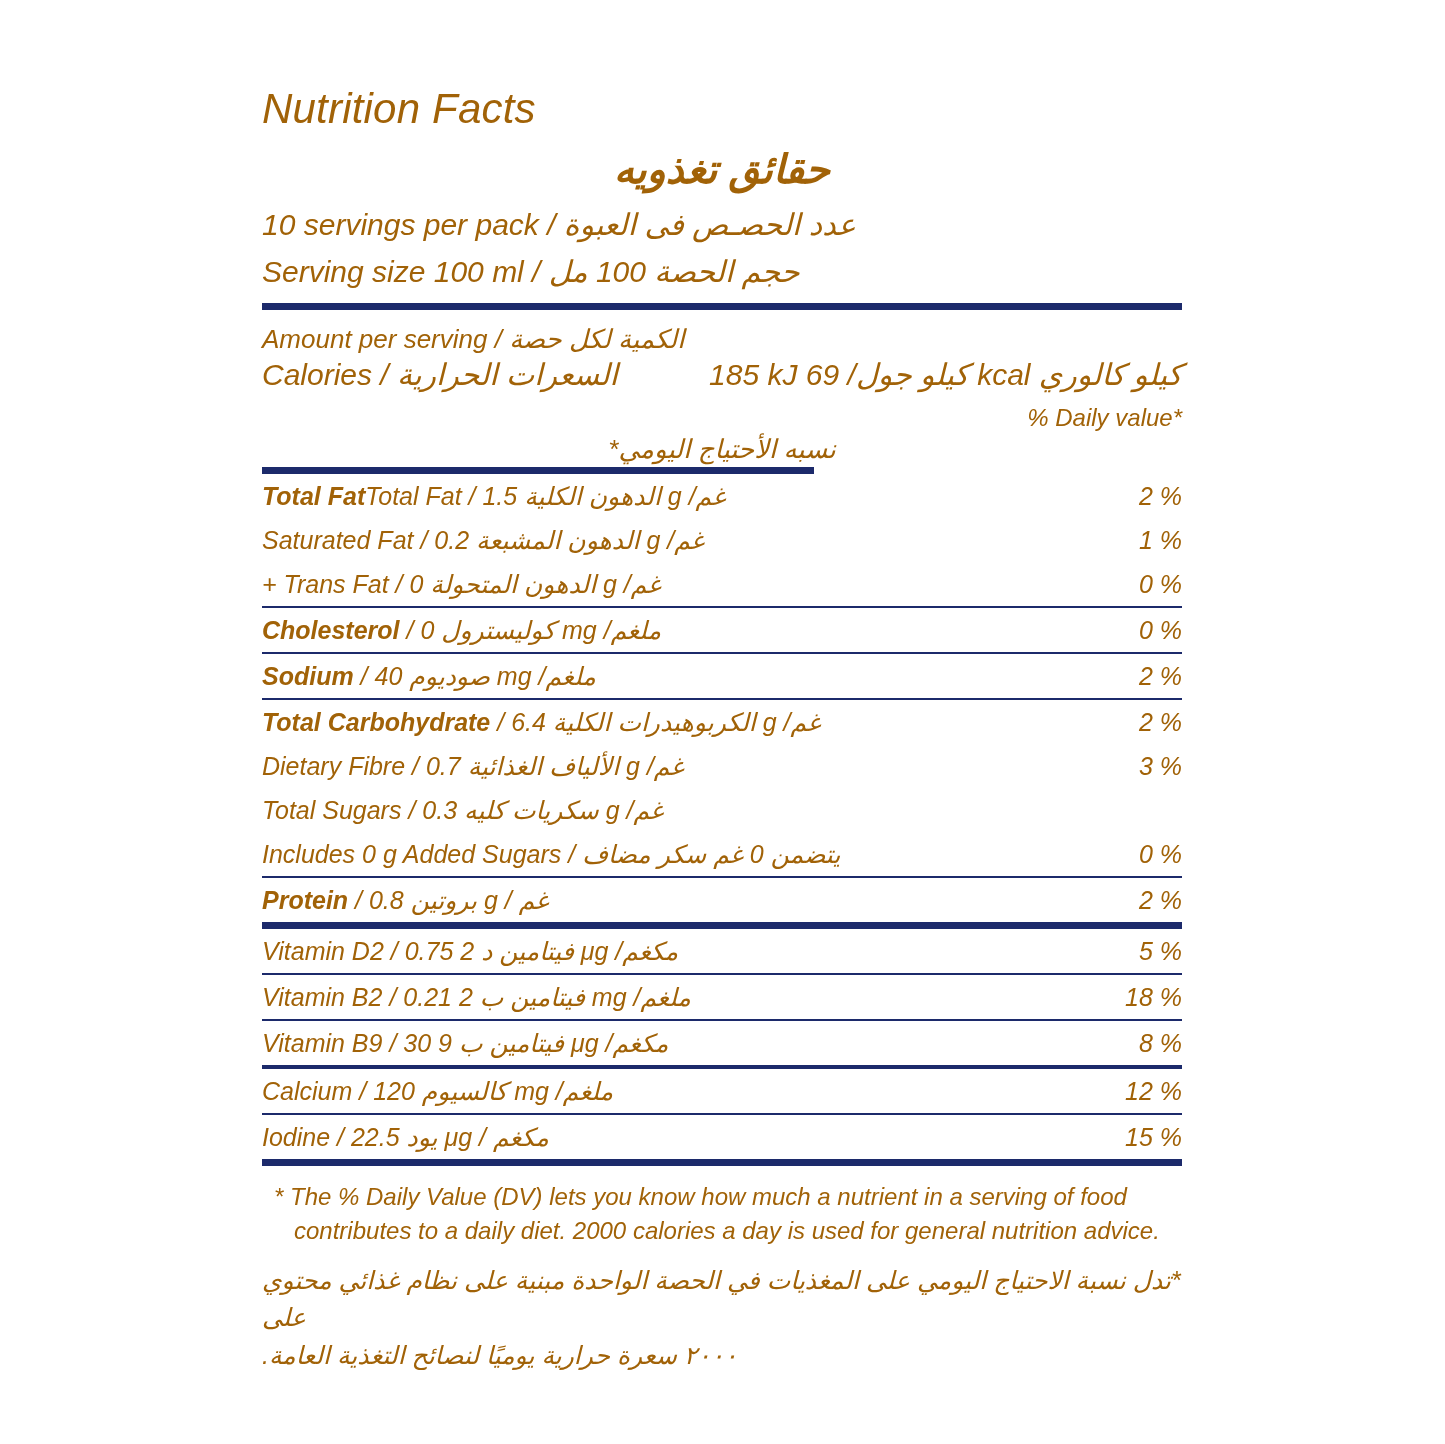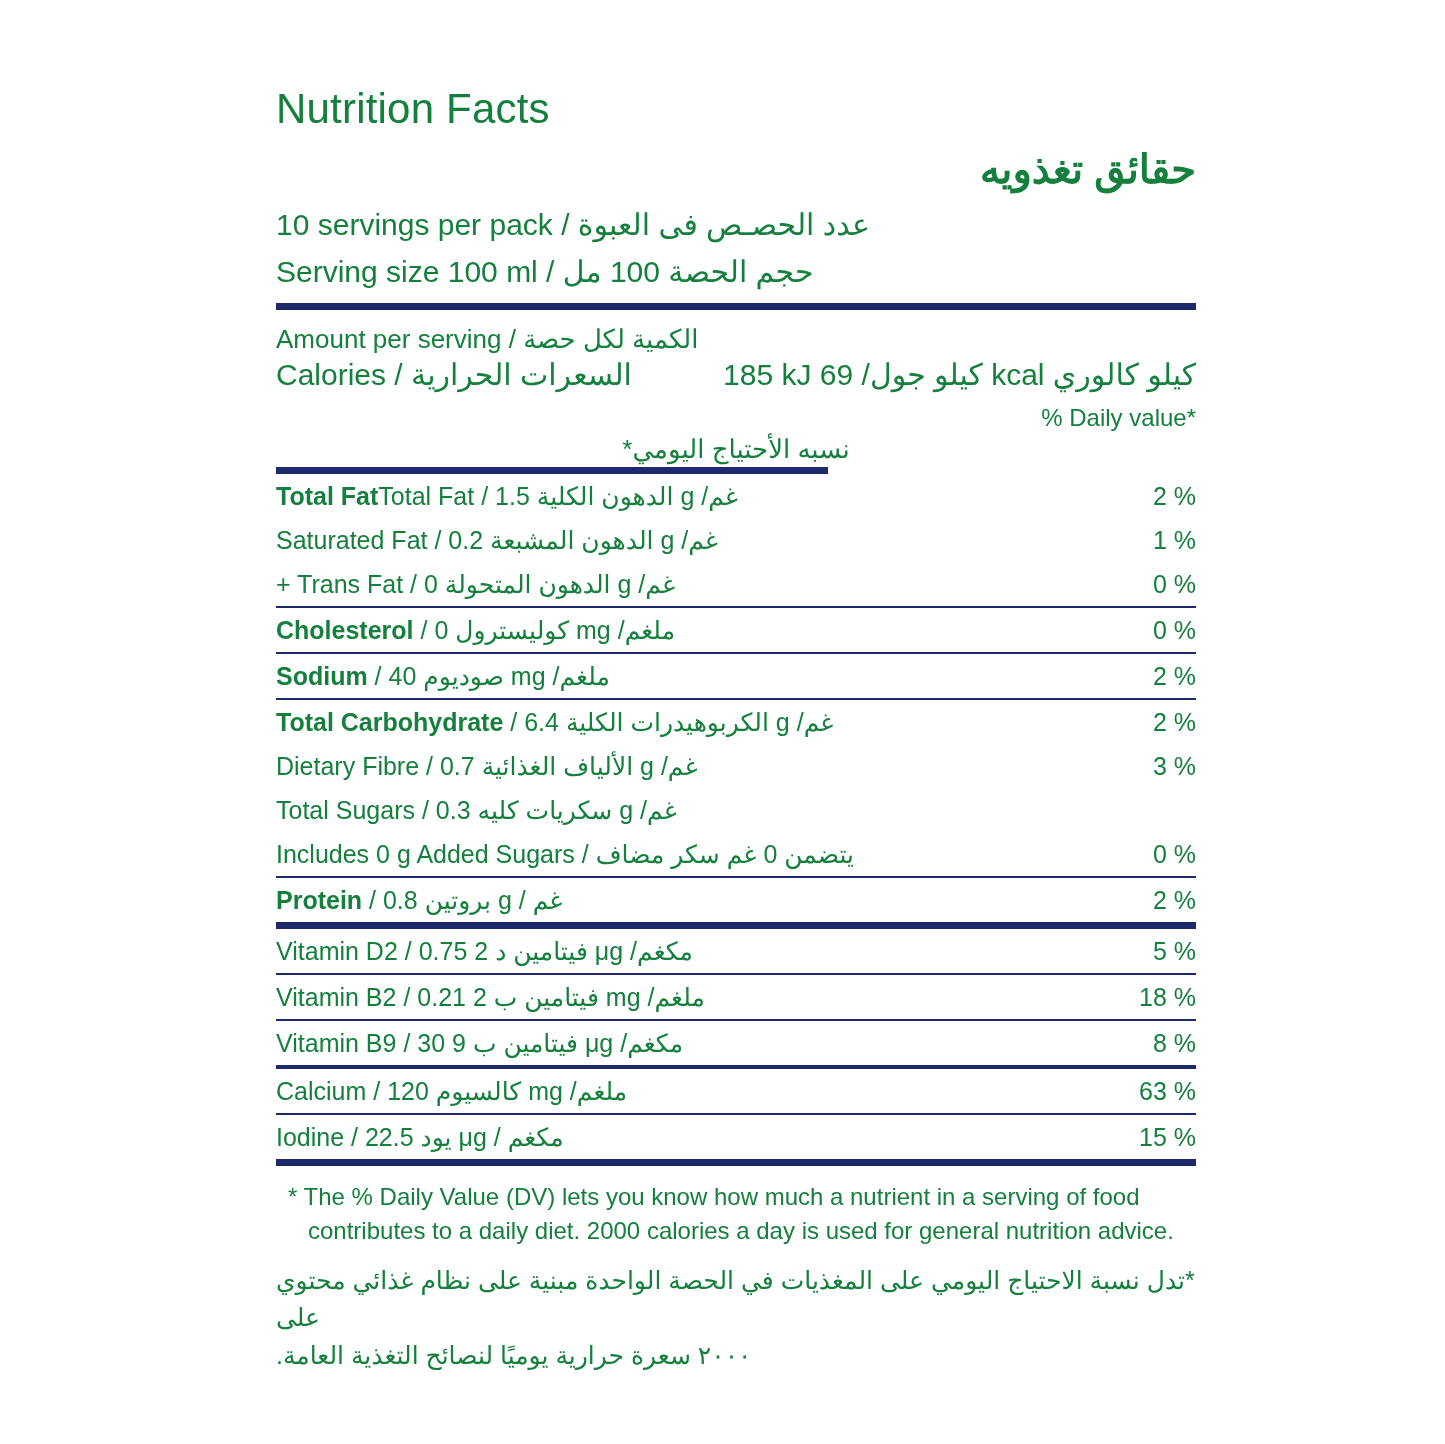--- a/index.html
+++ b/index.html
@@ -8,35 +8,37 @@
     background: #ffffff;
   }
   body {
     width: 1445px;
     height: 1444px;
     font-family: "Liberation Sans", sans-serif;
     color: #1c2a6b;
   }
   .panel {
     position: absolute;
-    left: 276px;
+    left: 262px;
     top: 88px;
     width: 920px;
-    color: #15803d;
+    color: #a16207;
+    font-style: italic;
   }
   .title {
     font-size: 42px;
     font-weight: 400;
     letter-spacing: 0.2px;
     line-height: 1.0;
     margin-bottom: 14px;
   }
   .title-ar {
     font-size: 40px;
     font-weight: 700;
+    text-align: center;
     direction: rtl;
     margin: 16px 0 10px 0;
     letter-spacing: 1px;
   }
   .servings-line {
     font-size: 30px;
     line-height: 1.55;
     white-space: nowrap;
   }
   .rule-thick {
@@ -188,21 +190,21 @@
   </div>
   <div class="row">
     <div class="label">Vitamin B9 / فيتامين ب 9   30 μg /مكغم</div>
     <div class="val">8 %</div>
   </div>
 
   <div class="group-sep-med"></div>
 
   <div class="row nob">
     <div class="label">Calcium / كالسيوم 120 mg /ملغم</div>
-    <div class="val">63 %</div>
+    <div class="val">12 %</div>
   </div>
   <div class="row">
     <div class="label">Iodine / يود 22.5 μg / مكغم</div>
     <div class="val">15 %</div>
   </div>
 
   <div class="group-sep"></div>
 
   <div class="footnote">
     <span class="ind">* The % Daily Value (DV) lets you know how much a nutrient in a serving of food</span>

